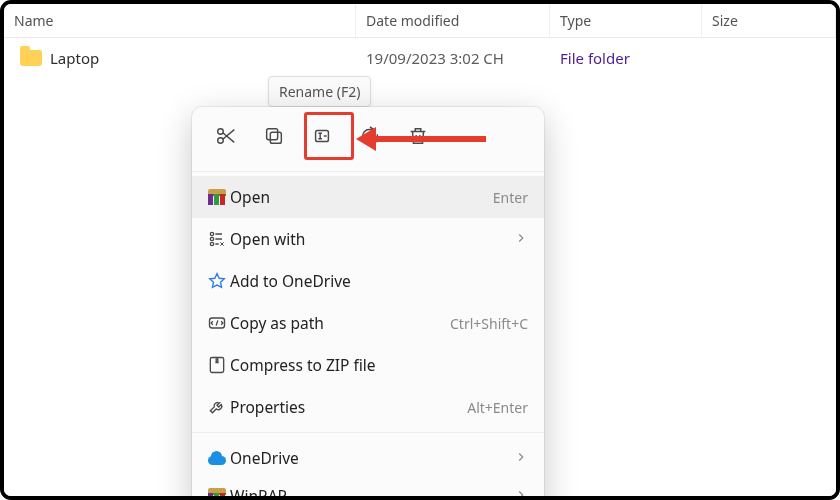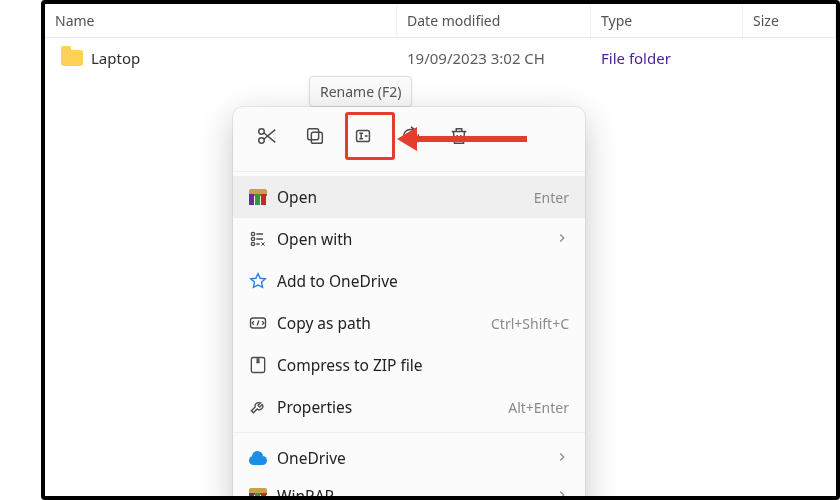--- a/index.html
+++ b/index.html
@@ -1,17 +1,17 @@
 <!DOCTYPE html>
 <html><head>
   <meta charset="utf-8">
   <style>
     * { box-sizing: border-box; margin: 0; padding: 0; font-family: "Segoe UI", system-ui, sans-serif; }
     html, body { width: 840px; height: 500px; overflow: hidden; background: #fff; }
-    .frame { position: absolute; inset: 0; border-radius: 4px; border: 4px solid #000; overflow: hidden; margin-left: 41px; }
+    .frame { position: absolute; inset: 0; border-radius: 11px; border: 4px solid #000; overflow: hidden; }
     .content { position: absolute; inset: 0; background: #fff; }
 
     
     .hdr { display: flex; height: 34px; border-bottom: 1px solid #e9e9e9; align-items: stretch; font-size: 14px; color: #535353; }
     .hdr > div { display: flex; align-items: center; padding: 0 10px; border-right: 1px solid #efefef; }
     .c-name { width: 352px; }
     .c-date { width: 194px; }
     .c-type { width: 152px; }
     .c-size { flex: 1; text-align: right; border-right: none; }
 
@@ -39,21 +39,21 @@
 
     
     .tooltip { position: absolute; top: 72px; left: 264px; background: #fafafa; border: 1px solid #ddd; border-radius: 4px; padding: 5px 10px; font-size: 14px; color: #555; box-shadow: 0 2px 6px rgba(0,0,0,.05); }
 
     
     .menu { position: absolute; top: 103px; left: 188px; width: 352px; background: #fbfbfb; border-radius: 10px; box-shadow: 0 10px 34px rgba(0,0,0,.22), 0 0 0 1px rgba(0,0,0,.06); padding-bottom: 6px; overflow: hidden; }
     .menu-top { display: flex; gap: 0; padding: 8px 10px 10px 10px; }
     .topbtn { width: 48px; height: 42px; border-radius: 6px; display: flex; align-items: center; justify-content: center; color: #4a4a4a; }
     .topbtn svg { width: 22px; height: 22px; stroke: #4a4a4a; stroke-width: 1.6; fill: none; }
     .menu-sep { height: 1px; background: #eee; margin: 4px 0; }
-    .mitem { display: flex; align-items: center; height: 42px; padding: 0 16px 0 14px; gap: 8px; font-size: 15.5px; color: #222; }
+    .mitem { display: flex; align-items: center; height: 42px; padding: 0 16px 0 14px; gap: 2px; font-size: 15.5px; color: #222; }
     .mitem.hover { background: #efefef; }
     .mitem .mi-ico { width: 22px; height: 22px; display:flex; align-items:center; justify-content:center; color:#4a4a4a; }
     .mitem .mi-ico svg { width: 20px; height: 20px; stroke:#4a4a4a; stroke-width:1.6; fill:none; }
     .mitem .mi-lbl { flex: 1; }
     .mitem .mi-sc { color: #8a8a8a; font-size: 14px; white-space: nowrap; }
     .mitem .mi-sub { color: #888; }
     .mi-sub svg{ width:14px; height:14px; stroke:#888; stroke-width:2; fill:none; }
 
     
     .hl { position:absolute; top: 108px; left: 300px; width: 50px; height: 48px; border: 3px solid #e43c2f; border-radius: 3px; pointer-events:none; }

